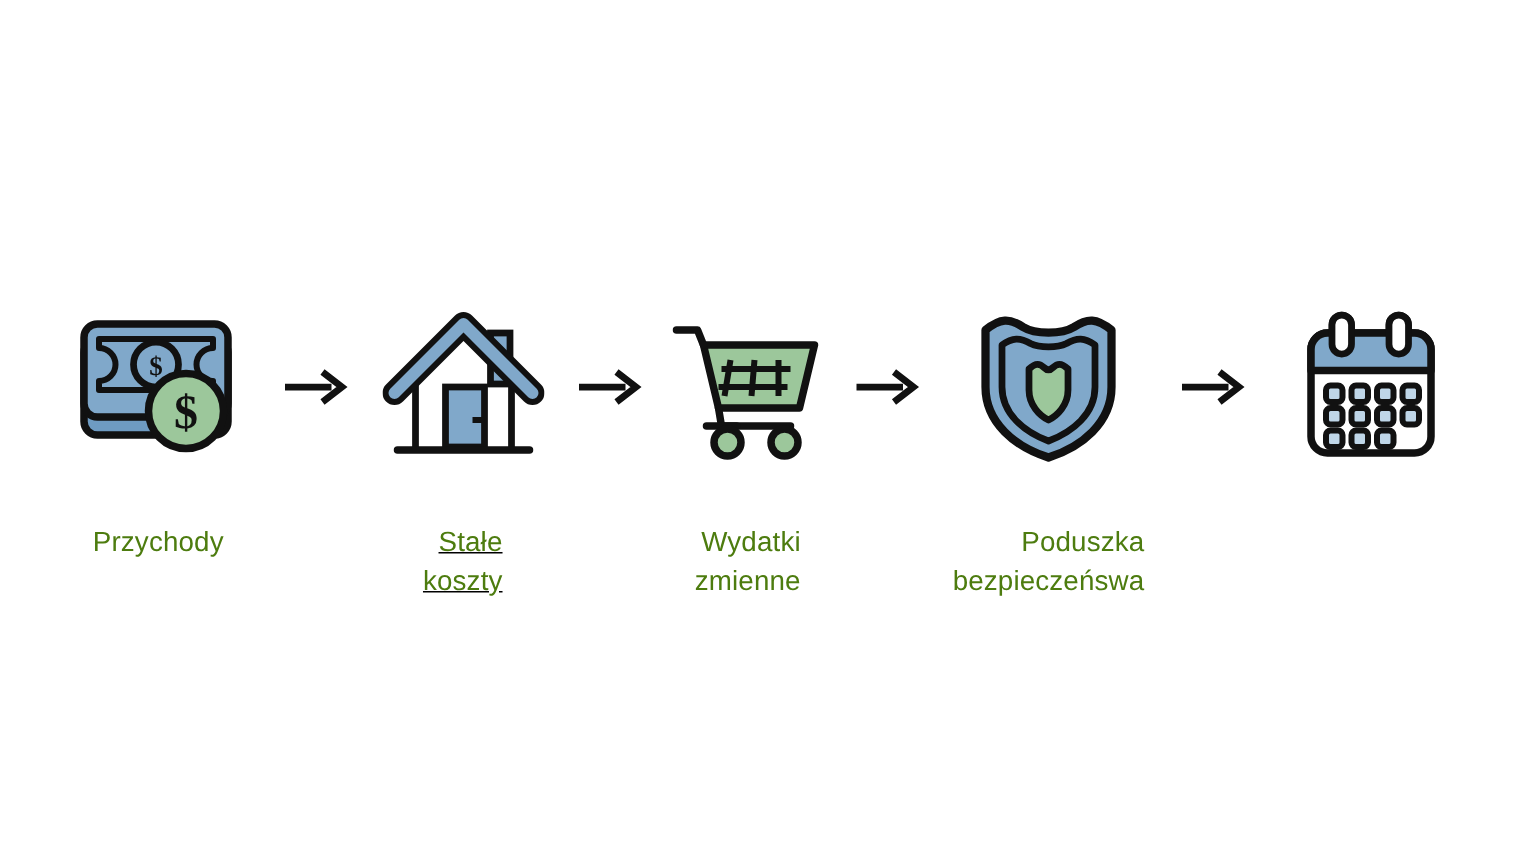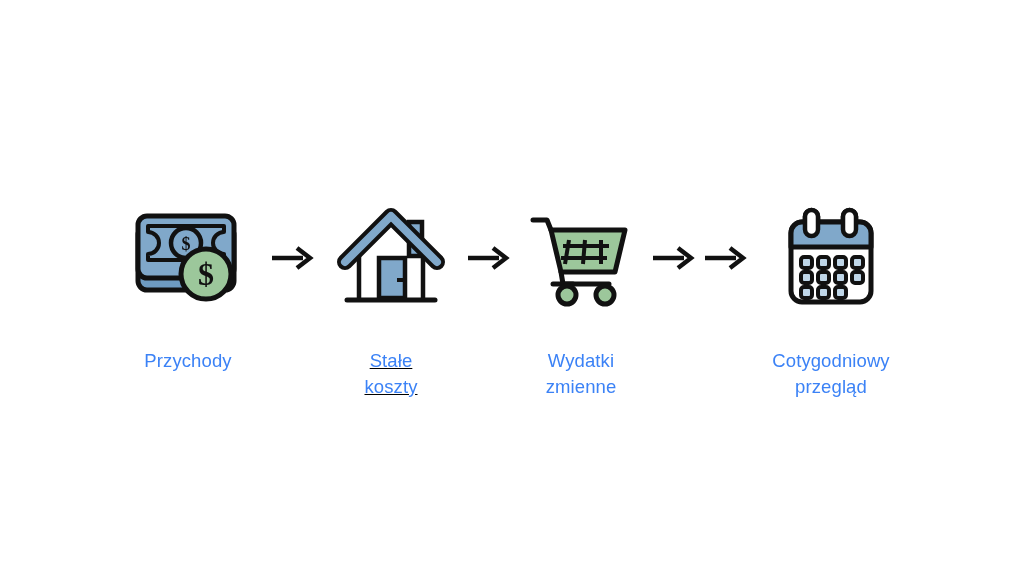--- a/index.html
+++ b/index.html
@@ -49,24 +49,24 @@
     align-items: center;
     justify-content: center;
   }
 
   .step-icon svg {
     display: block;
   }
 
   .step-label {
     margin-top: 34px;
-    text-align: center;
+    text-align: right;
     font-size: 18.5px;
     line-height: 1.42;
-    color: #3b82f6;
+    color: #4d7c0f;
     letter-spacing: 0.1px;
     white-space: pre-line;
     font-weight: 400;
   }
 
   .arrow {
     width: 62px;
     height: 112px;
     display: flex;
     align-items: center;
@@ -176,20 +176,52 @@
 zmienne</div>
     </div>
 
     <div class="arrow arrow-3">
       <svg width="44" height="26" viewBox="0 0 44 26" aria-hidden="true">
         <line x1="2" y1="13" x2="33" y2="13" stroke="#111111" stroke-width="4.5"></line>
         <polyline points="27,3 40,13 27,23" fill="none" stroke="#111111" stroke-width="4.5" stroke-linejoin="miter"></polyline>
       </svg>
     </div>
 
+    <div class="step step-4">
+      <div class="step-icon">
+        <svg width="100" height="104" viewBox="0 0 100 104" aria-hidden="true">
+
+          <path d="M8 14
+                   C18 6 24 6 33 12
+                   C41 17 59 17 67 12
+                   C76 6 82 6 92 14
+                   V52
+                   C92 76 72 92 50 99
+                   C28 92 8 76 8 52 Z" fill="#80A8CA" stroke="#111111" stroke-width="5.5" stroke-linejoin="round"></path>
+
+          <path d="M19 24
+                   C26 19 31 19 38 23
+                   C44 26 56 26 62 23
+                   C69 19 74 19 81 24
+                   V52
+                   C81 70 66 82 50 88
+                   C34 82 19 70 19 52 Z" fill="none" stroke="#111111" stroke-width="4.5" stroke-linejoin="round"></path>
+
+          <path d="M37 40
+                   C41 36 44 36 47 39
+                   C49 41 51 41 53 39
+                   C56 36 59 36 63 40
+                   V54
+                   C63 64 56 71 50 74
+                   C44 71 37 64 37 54 Z" fill="#9CC79B" stroke="#111111" stroke-width="4.5" stroke-linejoin="round"></path>
+        </svg>
+      </div>
+      <div class="step-label">Poduszka
+bezpieczeńswa</div>
+    </div>
 
     <div class="arrow arrow-4">
       <svg width="44" height="26" viewBox="0 0 44 26" aria-hidden="true">
         <line x1="2" y1="13" x2="33" y2="13" stroke="#111111" stroke-width="4.5"></line>
         <polyline points="27,3 40,13 27,23" fill="none" stroke="#111111" stroke-width="4.5" stroke-linejoin="miter"></polyline>
       </svg>
     </div>
 
     <div class="step step-5">
       <div class="step-icon">
@@ -215,18 +247,16 @@
             <rect x="37" y="66" width="11" height="11" rx="3" ry="3"></rect>
             <rect x="54" y="66" width="11" height="11" rx="3" ry="3"></rect>
             <rect x="71" y="66" width="11" height="11" rx="3" ry="3"></rect>
 
             <rect x="20" y="81" width="11" height="11" rx="3" ry="3"></rect>
             <rect x="37" y="81" width="11" height="11" rx="3" ry="3"></rect>
             <rect x="54" y="81" width="11" height="11" rx="3" ry="3"></rect>
           </g>
         </svg>
       </div>
-      <div class="step-label">Cotygodniowy
-przegląd</div>
     </div>
 
   </div>
 </div>
 
 </body></html>

